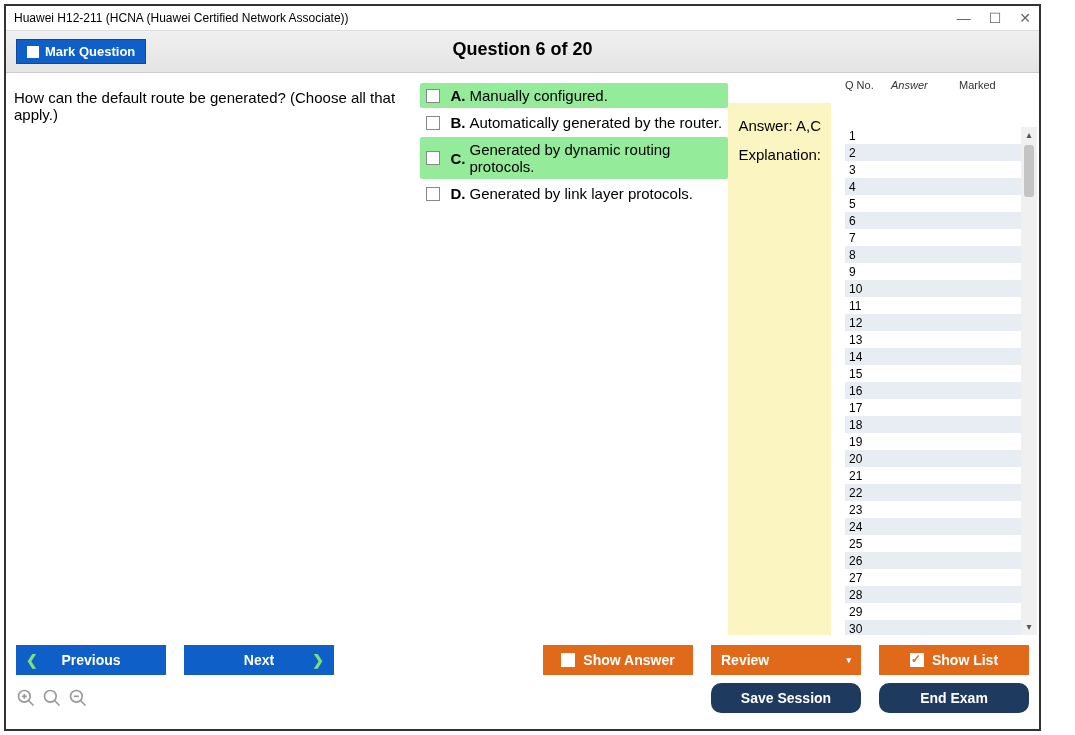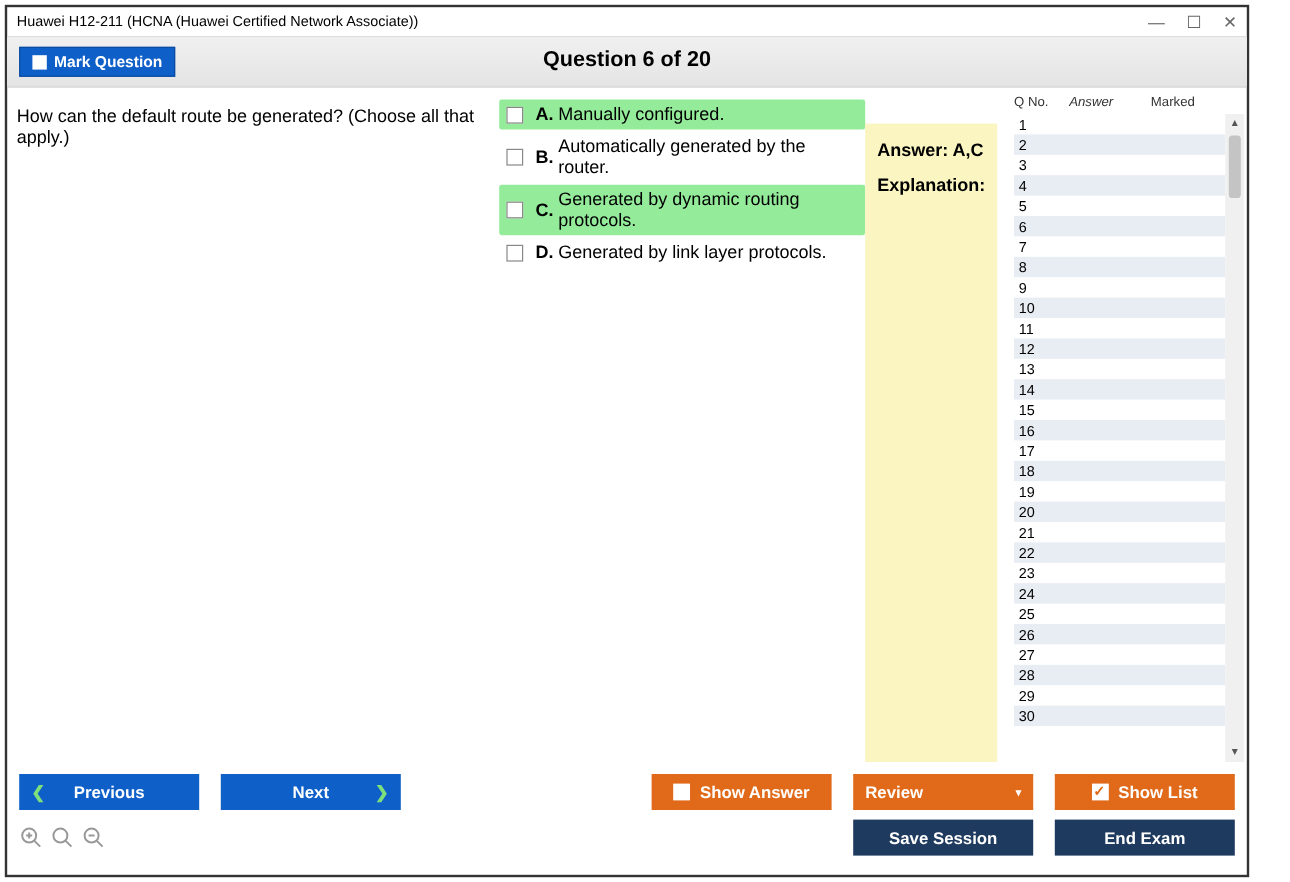--- a/index.html
+++ b/index.html
@@ -13,43 +13,43 @@
 .mark-btn .cb { width: 12px; height: 12px; background: #fff; display: inline-block; }
 .question-counter { position: absolute; left: 50%; transform: translateX(-50%); font-size: 18px; font-weight: bold; }
 .body { flex: 1; display: flex; overflow: hidden; }
 .main { flex: 1; padding: 10px 8px 0 8px; display: flex; }
 .question-text { font-size: 15px; margin: 6px 0 16px 0; }
 .option { display: flex; align-items: center; padding: 4px 6px; margin-bottom: 2px; font-size: 15px; border-radius: 2px; }
 .option.correct { background: #94eb9a; }
 .option .cb { width: 14px; height: 14px; border: 1px solid #888; background: #fff; margin-right: 10px; flex-shrink: 0; }
 .option .letter { font-weight: bold; margin-right: 4px; }
 .answer-box { background: #fbf6c1; padding: 14px 10px 18px 10px; margin-top: 20px; font-size: 15px; }
-.answer-box .label { font-weight: bold; }
+.answer-box .label { font-weight: normal; }
 .answer-box p { margin-bottom: 12px; }
-.sidepanel { width: 200px; border-left: none; font-size: 12px; display: flex; flex-direction: column; padding: 4px 2px 0 6px; }
+.sidepanel { width: 200px; border-left: none; font-size: 12px; display: flex; flex-direction: column; padding: 4px 2px 0 6px; gap: 32px; }
 .sidepanel-header { display: flex; font-size: 11px; color: #333; padding: 2px 0 4px 0; }
 .sidepanel-header .h1 { width: 46px; }
 .sidepanel-header .h2 { width: 68px; font-style: italic; }
 .sidepanel-header .h3 { flex: 1; }
 .qlist { flex: 1; overflow: hidden; position: relative; }
 .qlist-inner { position: absolute; inset: 0 16px 0 0; }
 .qrow { display: flex; font-size: 12px; padding: 0 4px; height: 17px; align-items: center; }
 .qrow.even { background: #e8edf3; }
 .qrow .c1 { width: 46px; }
 .scrollbar { position: absolute; right: 0; top: 0; bottom: 0; width: 16px; background: #f0f0f0; display: flex; flex-direction: column; align-items: center; }
 .scrollbar .arrow { font-size: 10px; color: #555; height: 16px; line-height: 16px; }
 .scrollbar .thumb { width: 10px; background: #c4c4c4; border-radius: 3px; margin-top: 2px; height: 52px; }
 .footer { padding: 10px 10px 8px 10px; }
 .footer-row { display: flex; gap: 18px; align-items: center; margin-bottom: 8px; }
 .btn { height: 30px; color: #fff; display: inline-flex; align-items: center; justify-content: center; font-size: 14px; font-weight: bold; border: none; cursor: pointer; gap: 8px; }
 .btn-blue { background: #0e5fc8; width: 150px; justify-content: center; position: relative; }
 .btn-prev .chev { position: absolute; left: 10px; color: #7de07d; }
 .btn-next .chev { position: absolute; right: 10px; color: #7de07d; }
 .btn-orange { background: #e06a1a; width: 150px; }
-.btn-dark { background: #1e3a5f; width: 150px; }
+.btn-dark { background: #1e3a5f; width: 150px; border-radius: 10px; }
 .btn .cb { width: 14px; height: 14px; background: #fff; display: inline-block; }
 .btn .cb.checked { position: relative; }
 .btn .cb.checked::after { content: "✓"; color: #e06a1a; font-size: 12px; position: absolute; left: 1px; top: -1px; font-weight: bold; }
 .btn .drop { font-size: 9px; margin-left: 6px; }
 .spacer { flex: 1; }
 .zoom-controls { display: flex; gap: 6px; color: #999; font-size: 18px; align-items: center; }
 .zoom-controls svg { width: 20px; height: 20px; stroke: #999; fill: none; stroke-width: 2; }
 </style>
 </head>
 <body>

